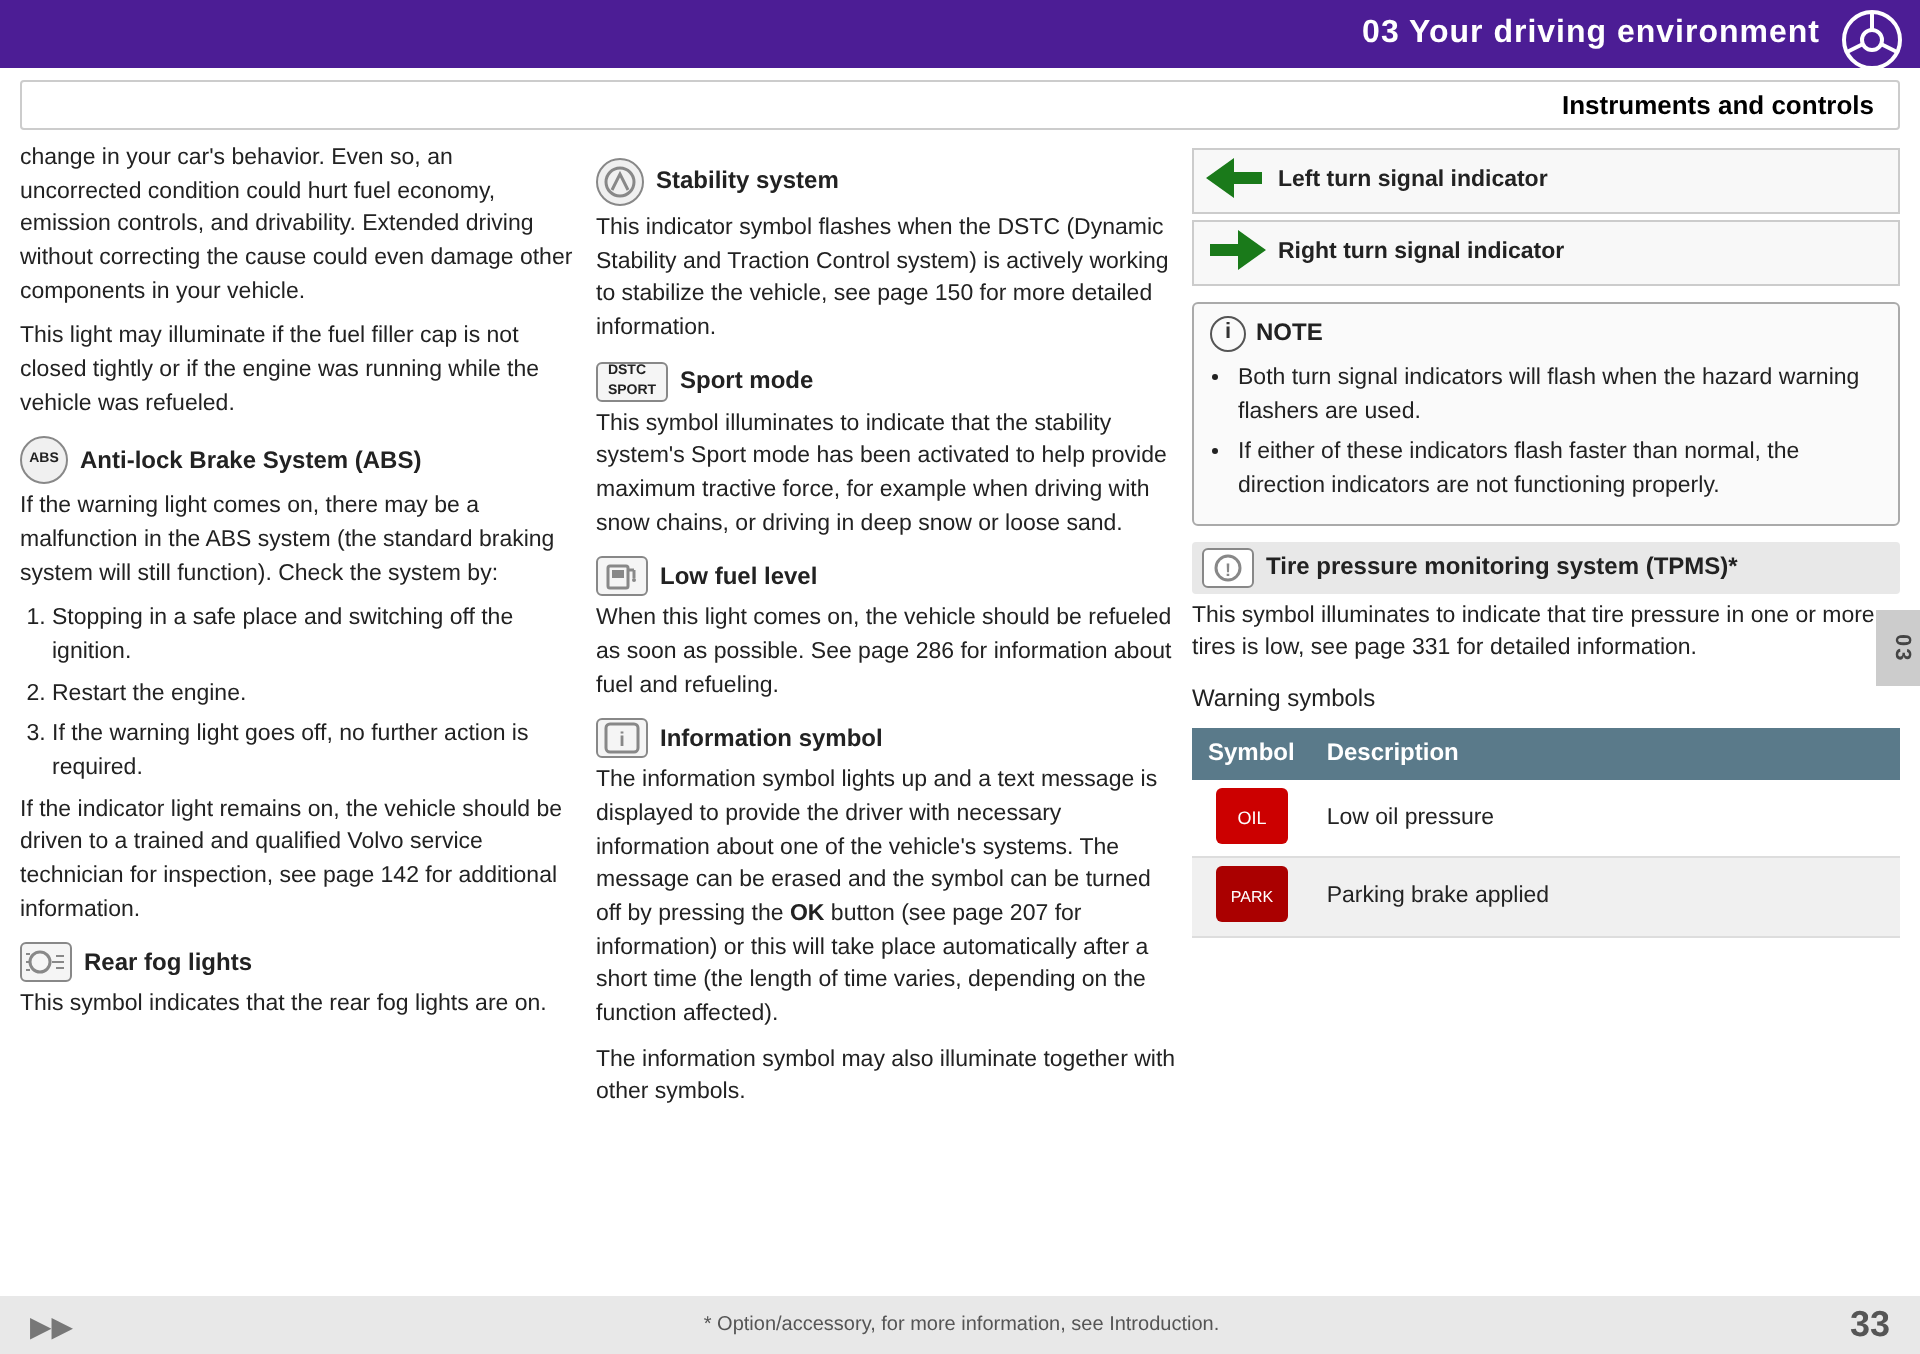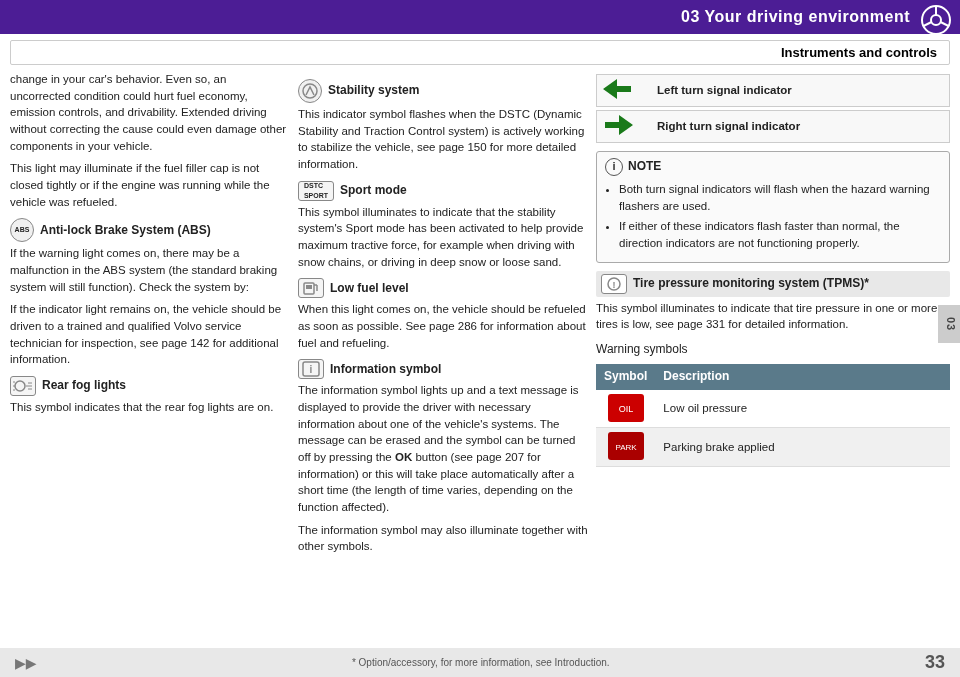--- a/index.html
+++ b/index.html
@@ -171,21 +171,21 @@
     }
     .symbol-img-park {
       background: #a00;
       text-decoration: underline;
     }
 
     
     .turn-signal-row {
       display: flex;
       align-items: center;
-      gap: 24px;
+      gap: 6px;
       padding: 3px 0;
       border: 1px solid #ccc;
       margin: 3px 0;
       padding: 4px 6px;
       background: #f8f8f8;
     }
     .turn-arrow-left {
       color: #1a6a1a;
       font-size: 18px;
       line-height: 1;
@@ -383,20 +383,25 @@
   <div class="col-left">
     <p>change in your car's behavior. Even so, an uncorrected condition could hurt fuel economy, emission controls, and drivability. Extended driving without correcting the cause could even damage other components in your vehicle.</p>
     <p>This light may illuminate if the fuel filler cap is not closed tightly or if the engine was running while the vehicle was refueled.</p>
 
     <div>
       <div class="section-icon-header">
         <span class="abs-icon">ABS</span>
         <span class="bold-text">Anti-lock Brake System (ABS)</span>
       </div>
       <p>If the warning light comes on, there may be a malfunction in the ABS system (the standard braking system will still function). Check the system by:</p>
+      <ol class="list-numbered">
+        <li>Stopping in a safe place and switching off the ignition.</li>
+        <li>Restart the engine.</li>
+        <li>If the warning light goes off, no further action is required.</li>
+      </ol>
       <p>If the indicator light remains on, the vehicle should be driven to a trained and qualified Volvo service technician for inspection, see page 142 for additional information.</p>
     </div>
 
     <div>
       <div class="section-icon-header">
         <span class="rear-fog-icon">
           <svg width="22" height="16" viewBox="0 0 22 16">
             <circle cx="8" cy="8" r="5" fill="none" stroke="#888" stroke-width="1.5"></circle>
             <line x1="1" y1="4" x2="3" y2="4" stroke="#888" stroke-width="1"></line>
             <line x1="1" y1="8" x2="3" y2="8" stroke="#888" stroke-width="1"></line>

